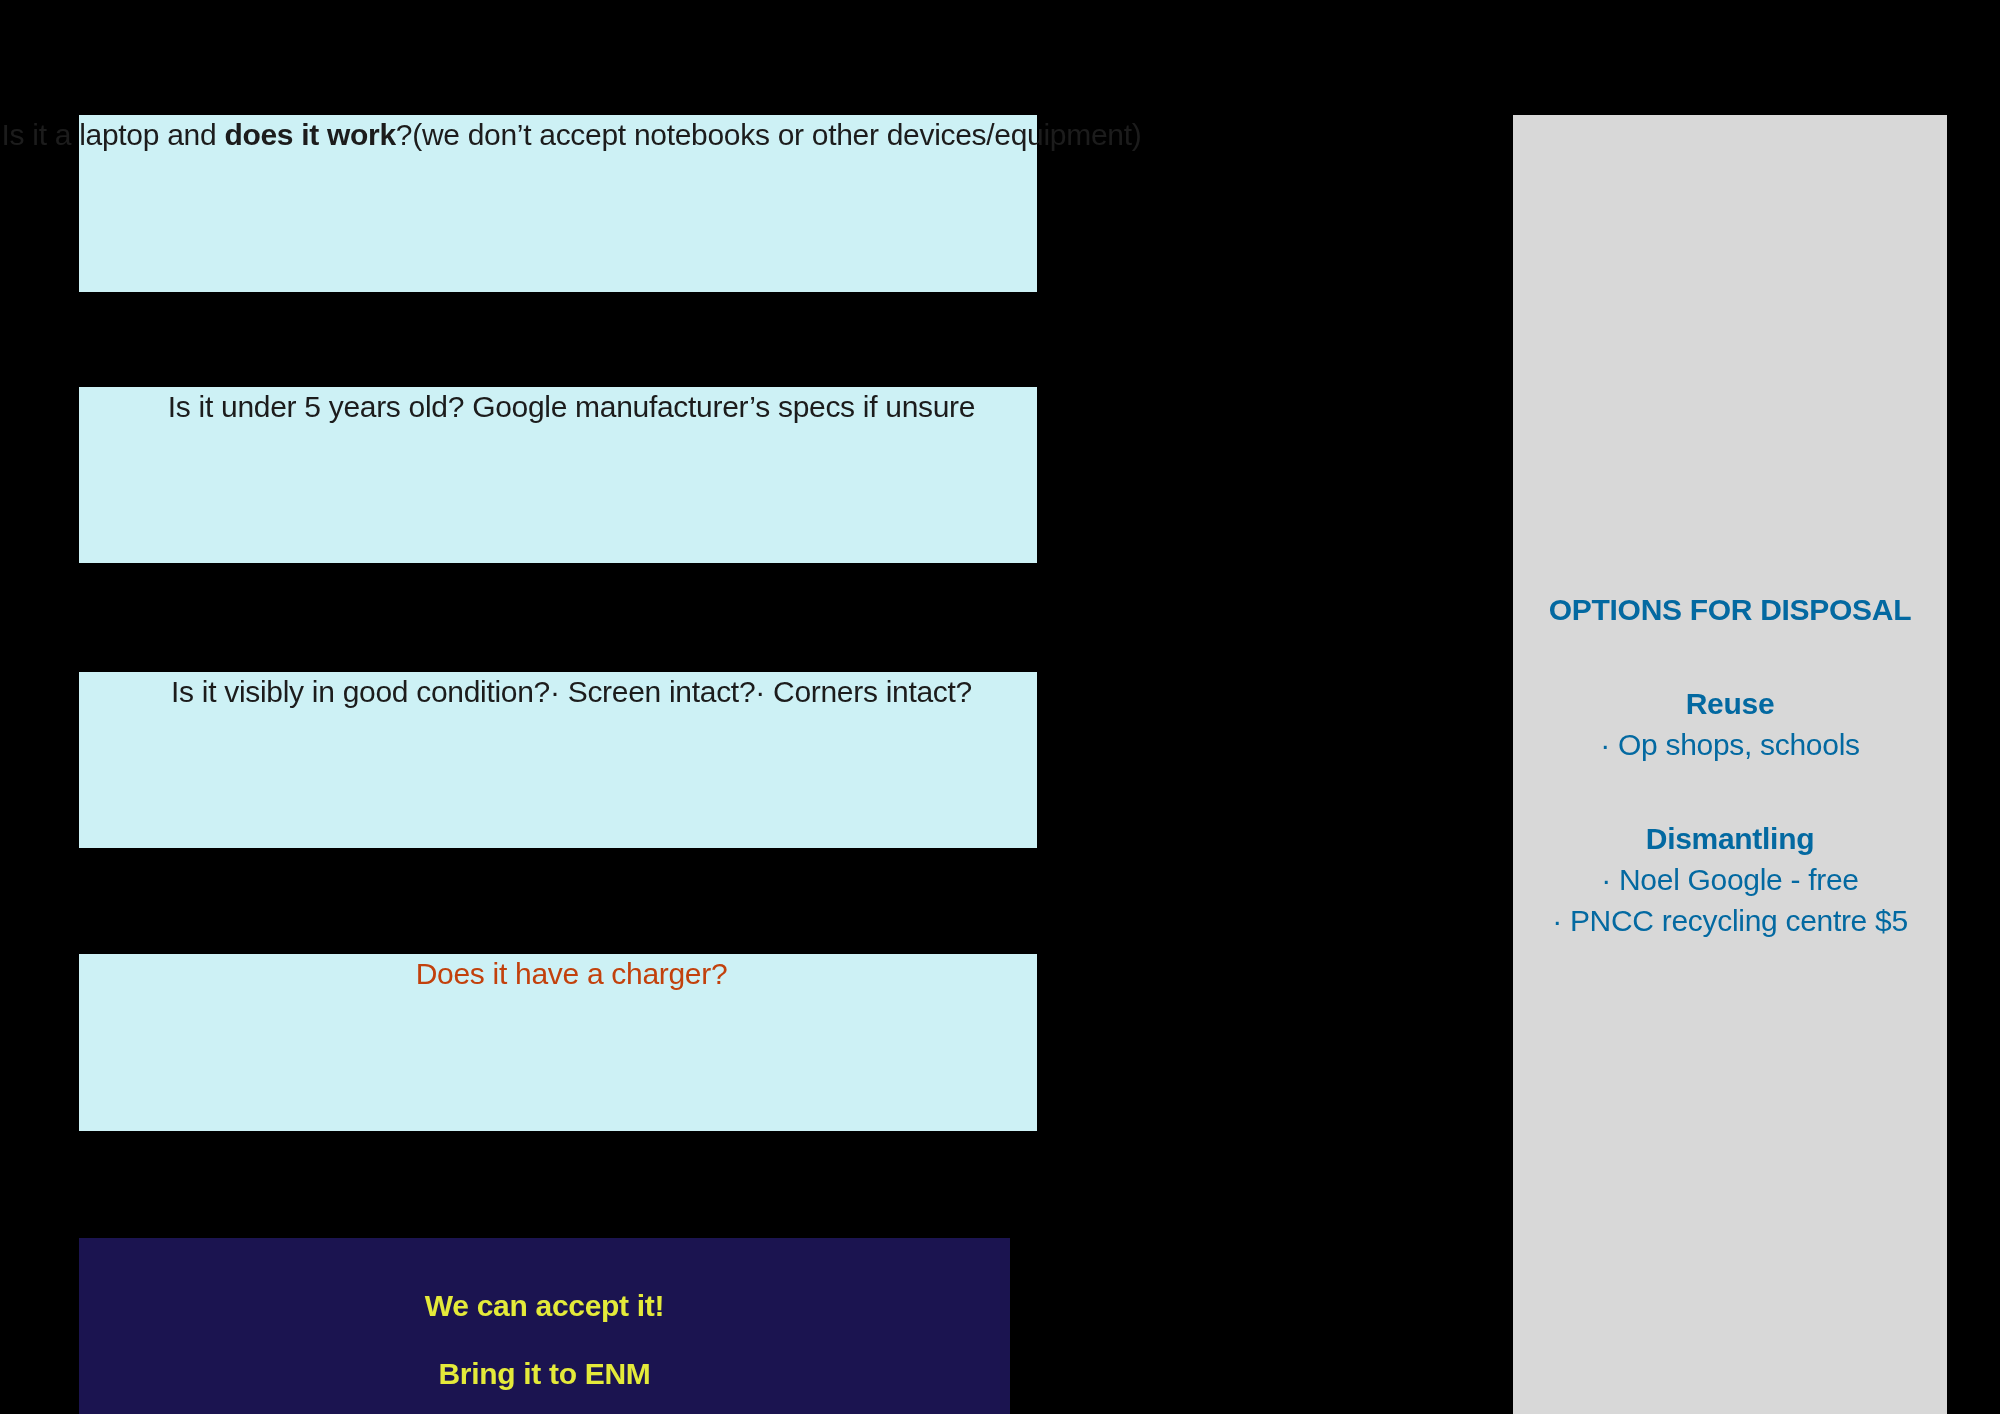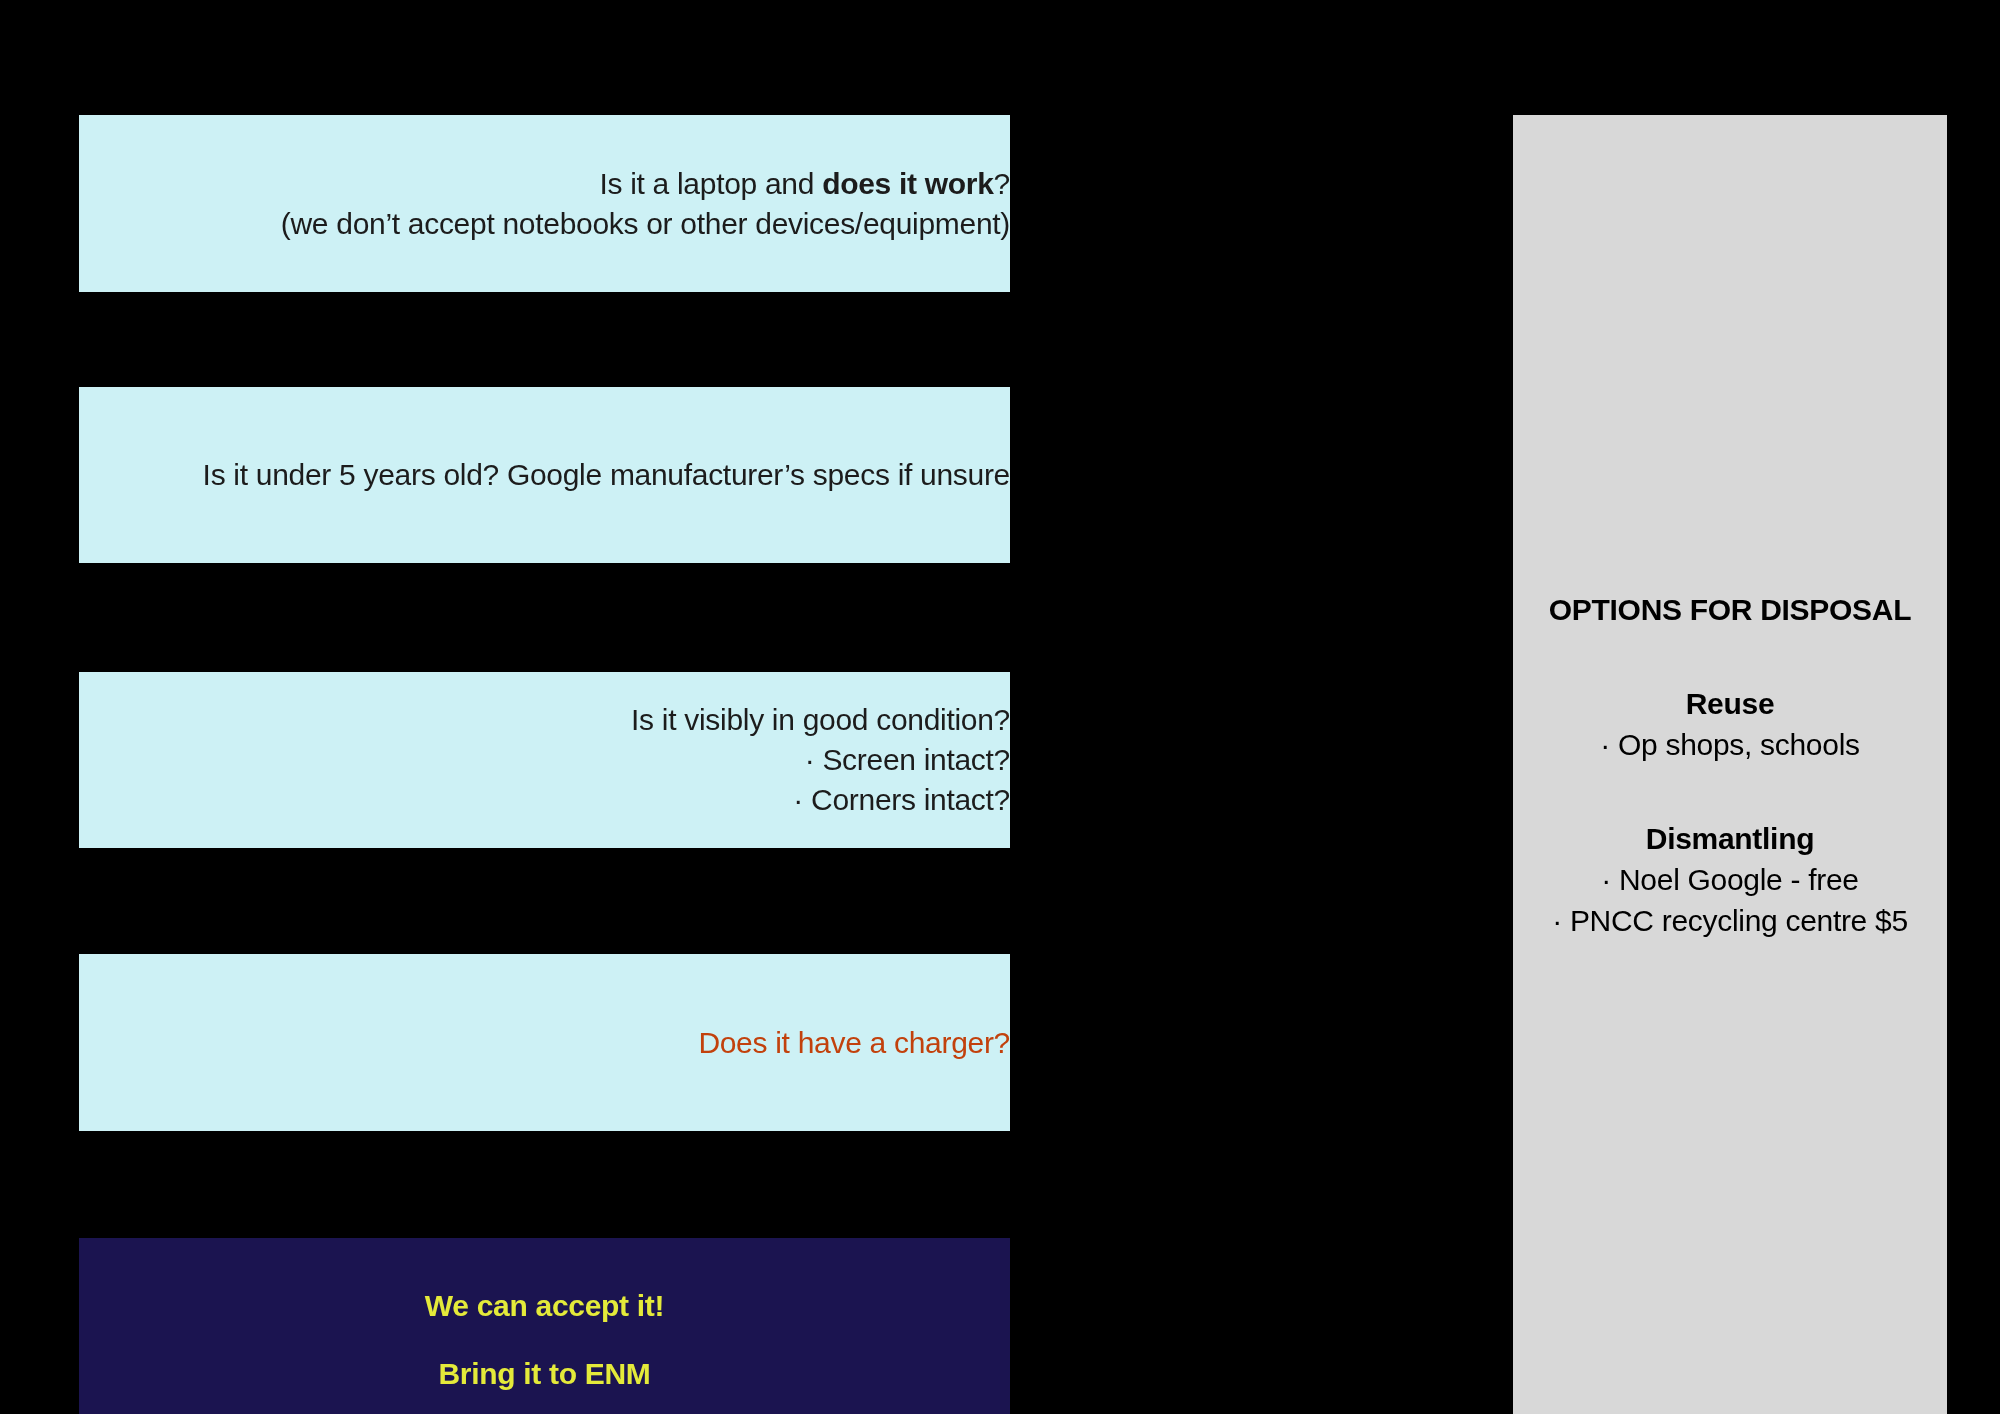--- a/index.html
+++ b/index.html
@@ -15,27 +15,28 @@
     overflow: hidden;
     font-family: "Liberation Sans", "DejaVu Sans", sans-serif;
   }
   .qbox {
     position: absolute;
     left: 79px;
     width: 931px;
     background: #cdf1f5;
     color: #1c1c1c;
     display: flex;
-    flex-direction: column;
+    flex-direction: row;
     justify-content: center;
-    align-items: flex-end;
+    align-items: flex-start;
     text-align: center;
     font-size: 30px;
     line-height: 40px;
     letter-spacing: -0.3px;
+    padding-left: 27px;
   }
   .qbox .line { white-space: nowrap; }
   .b { font-weight: bold; }
   #step-1 { top: 115px; height: 177px; }
   #step-2 { top: 387px; height: 176px; }
   #step-3 { top: 672px; height: 176px; }
   #step-4 { top: 954px; height: 177px; }
   #accept-box {
     position: absolute;
     left: 79px;
@@ -99,21 +100,21 @@
 
   <div class="qbox" id="step-4" style="background: rgb(205, 241, 245); color: #c2410c;">
     <div class="line">Does it have a charger?</div>
   </div>
 
   <div id="accept-box" style="background: rgb(27, 20, 80); color: rgb(228, 234, 58);">
     <div class="accept-line">We can accept it!</div>
     <div class="accept-line">Bring it to ENM</div>
   </div>
 
-  <div id="disposal-panel" style="background: rgb(216, 216, 216); color: #000000;">
+  <div id="disposal-panel" style="background: rgb(216, 216, 216); color: #0369a1;">
     <div class="line panel-title">OPTIONS FOR DISPOSAL</div>
 
     <div class="panel-section">
       <div class="line panel-heading">Reuse</div>
       <div class="line">· Op shops, schools</div>
     </div>
 
     <div class="panel-section">
       <div class="line panel-heading">Dismantling</div>
       <div class="line">· Noel Google - free</div>

